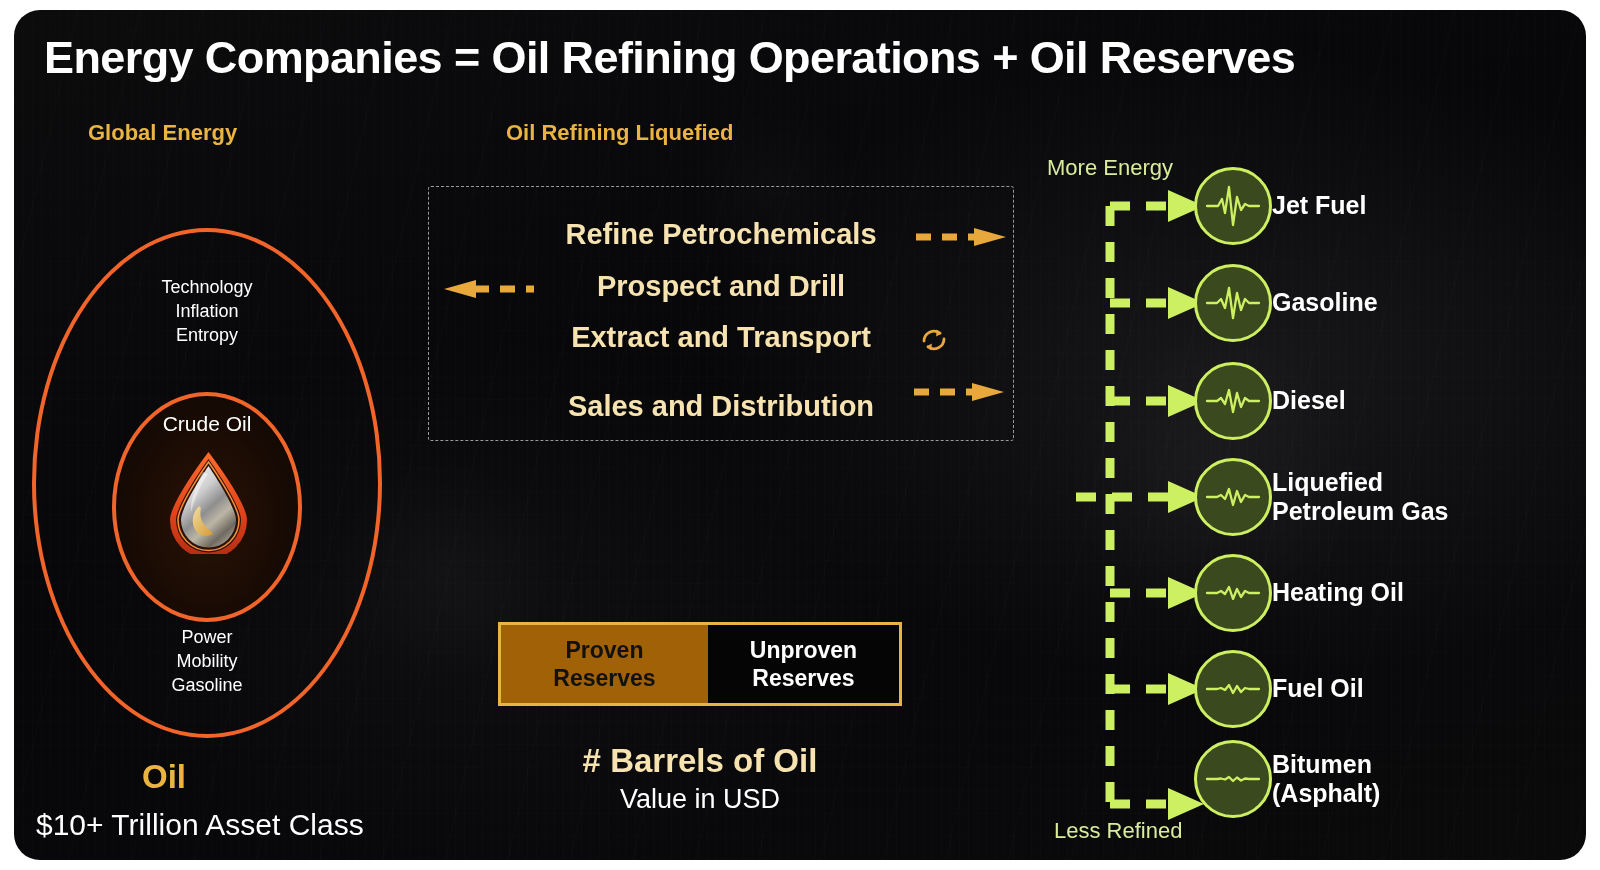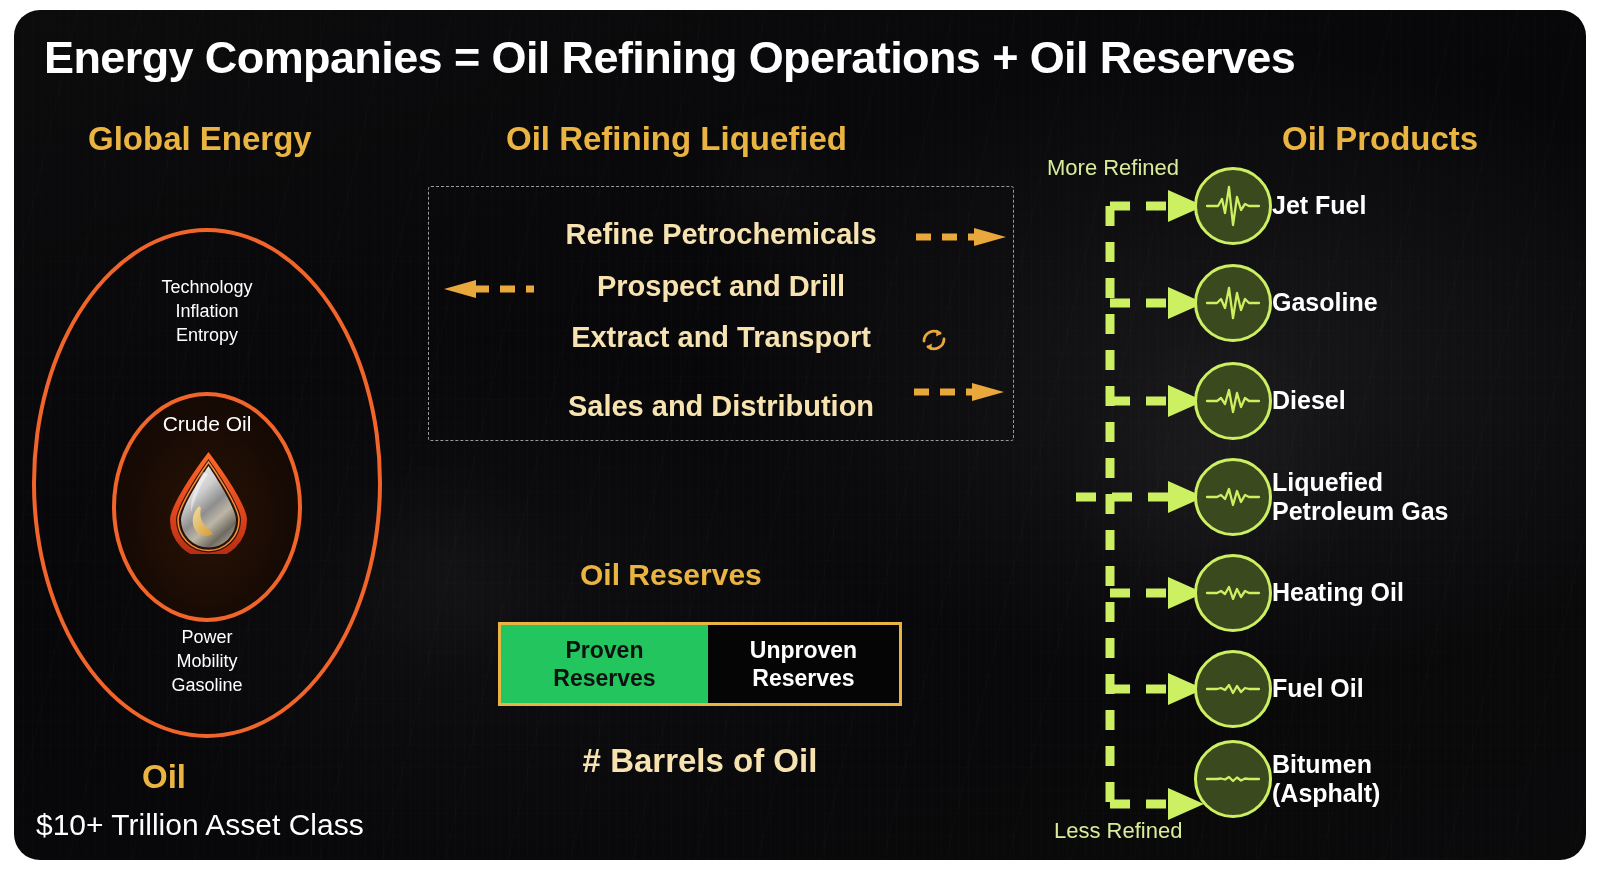--- a/index.html
+++ b/index.html
@@ -52,21 +52,21 @@
     color: #ffffff;
     font-size: 45px; font-weight: 700;
     letter-spacing: -0.6px;
     white-space: nowrap;
   }
 
   
   .sec-head {
     position: absolute;
     color: #eab443;
-    font-size: 33px; font-weight: 700;
+    font-size: 22px; font-weight: 700;
     white-space: nowrap;
   }
   #h-global   { left: 74px;  top: 110px; }
   #h-refining { left: 492px; top: 110px; }
   #h-products { left: 1268px;top: 110px; }
   #h-reserves { left: 566px; top: 548px; color:#eab443; font-size:30px; }
 
   
   .oval-outer {
     position: absolute;
@@ -165,21 +165,21 @@
     border: 3px solid #eab443;
     background: #050505;
     display: flex;
   }
   .res-cell {
     display: flex; align-items: center; justify-content: center;
     text-align: center;
     font-size: 23px; font-weight: 700;
     line-height: 1.22;
   }
-  .res-proven   { width: 52%; background: #22c55e; color: #111111; }
+  .res-proven   { width: 52%; background: #a16207; color: #111111; }
   .res-unproven { width: 48%; background: #050505; color: #ffffff; }
   .barrels {
     position: absolute;
     left: 404px; top: 732px; width: 564px;
     text-align: center;
     color: #f7e3b0;
     font-size: 33px; font-weight: 700;
   }
   .usd {
     position: absolute;
@@ -233,22 +233,20 @@
 
 <div class="stage">
   <div class="card">
     <div class="tex"></div>
     <div class="tex2"></div>
 
     <div class="title">Energy Companies = Oil Refining Operations + Oil Reserves</div>
 
     <div class="sec-head" id="h-global">Global Energy</div>
     <div class="sec-head" id="h-refining">Oil Refining Liquefied</div>
-    <div class="sec-head" id="h-products">Oil Products</div>
-    <div class="sec-head" id="h-reserves">Oil Reserves</div>
 
     <div class="oval-outer"></div>
     <div class="oval-inner"></div>
 
     <div class="oval-txt" id="txt-top" style="white-space:pre-line">Technology
 Inflation
 Entropy</div>
     <div class="crude-label">Crude Oil</div>
     <div class="oval-txt" id="txt-bot" style="white-space:pre-line">Power
 Mobility
@@ -336,22 +334,23 @@
       </svg>
     </div>
 
     <div class="res-bar">
       <div class="res-cell res-proven" style="white-space: pre-line; width: 52%;">Proven
 Reserves</div>
       <div class="res-cell res-unproven" style="white-space: pre-line; width: 48%;">Unproven
 Reserves</div>
     </div>
     <div class="barrels"># Barrels of Oil</div>
-
-    <div class="more-ref" id="more-ref">More Refined</div>
+    <div class="usd">Value in USD</div>
+
+    <div class="more-ref" id="more-ref">More Energy</div>
     <div class="less-ref" id="less-ref">Less Refined</div>
 
     <div class="flow-svg">
       <svg width="132" height="640" viewBox="0 0 132 640">
         <g stroke="#cdf062" stroke-width="9" fill="none">
           <line x1="34" y1="26" x2="34" y2="624" stroke-dasharray="20 16"></line>
           <line x1="34" y1="26" x2="96" y2="26" stroke-dasharray="20 16"></line>
           <line x1="34" y1="123" x2="96" y2="123" stroke-dasharray="20 16"></line>
           <line x1="34" y1="221" x2="96" y2="221" stroke-dasharray="20 16"></line>
           <line x1="0" y1="317" x2="96" y2="317" stroke-dasharray="20 16"></line>

